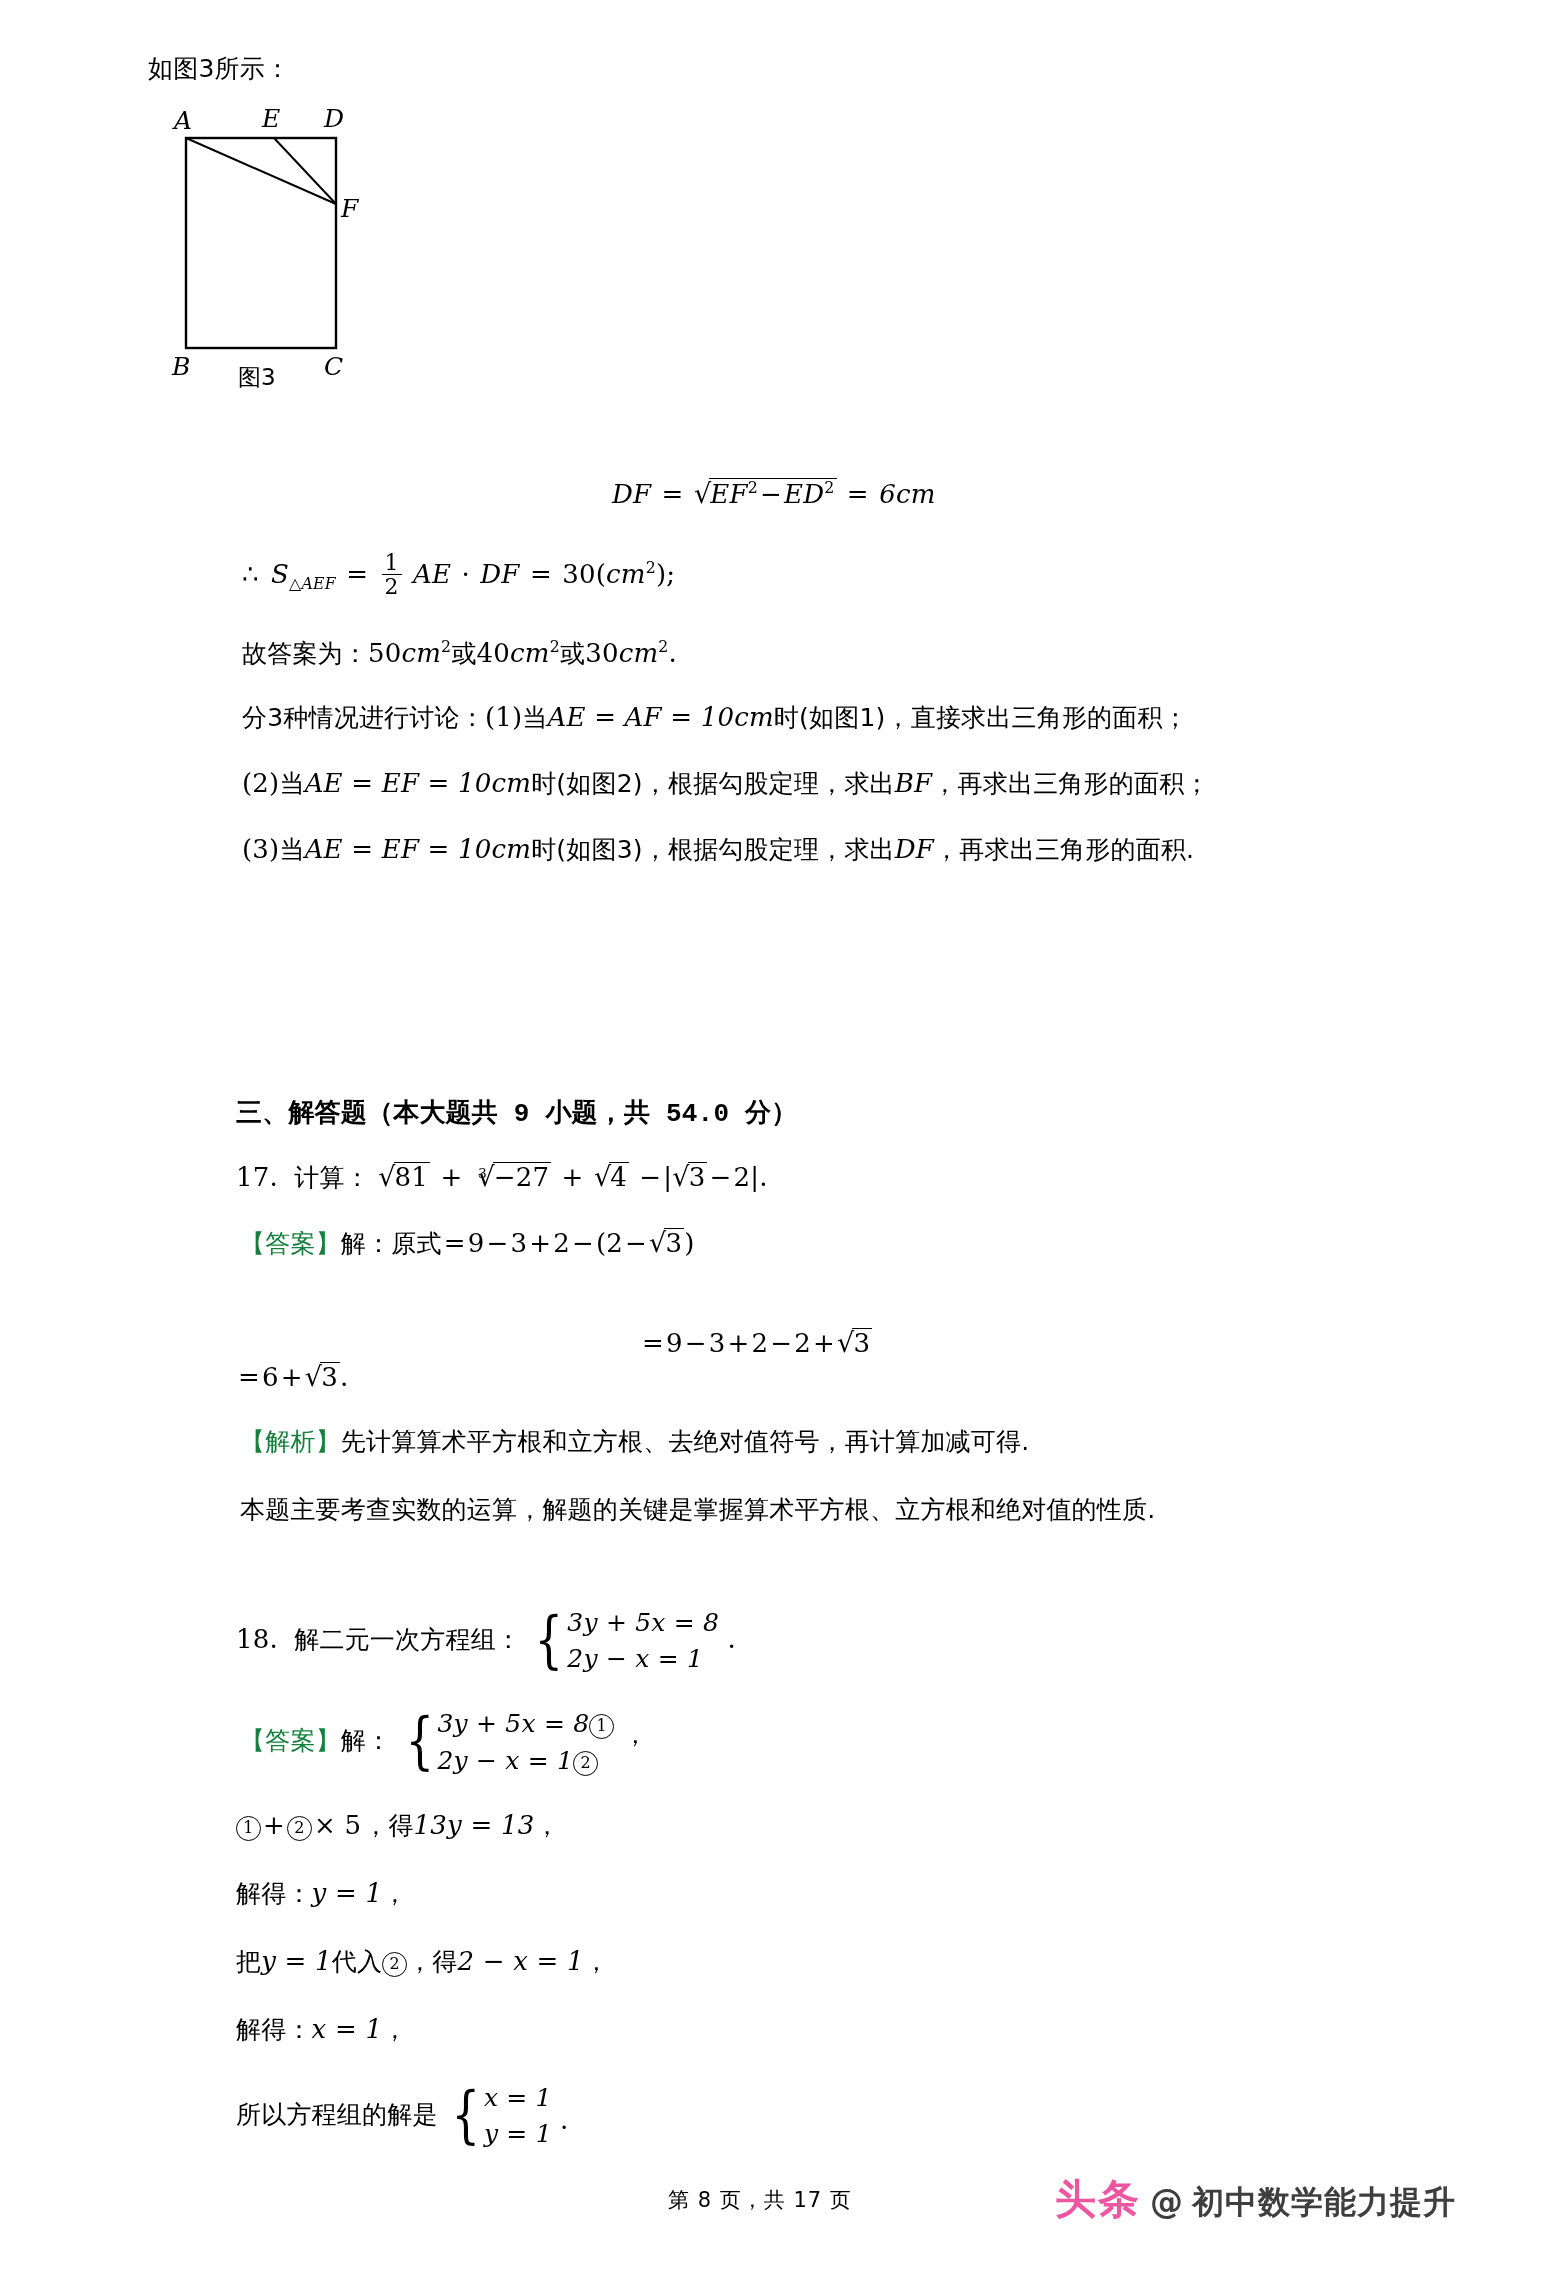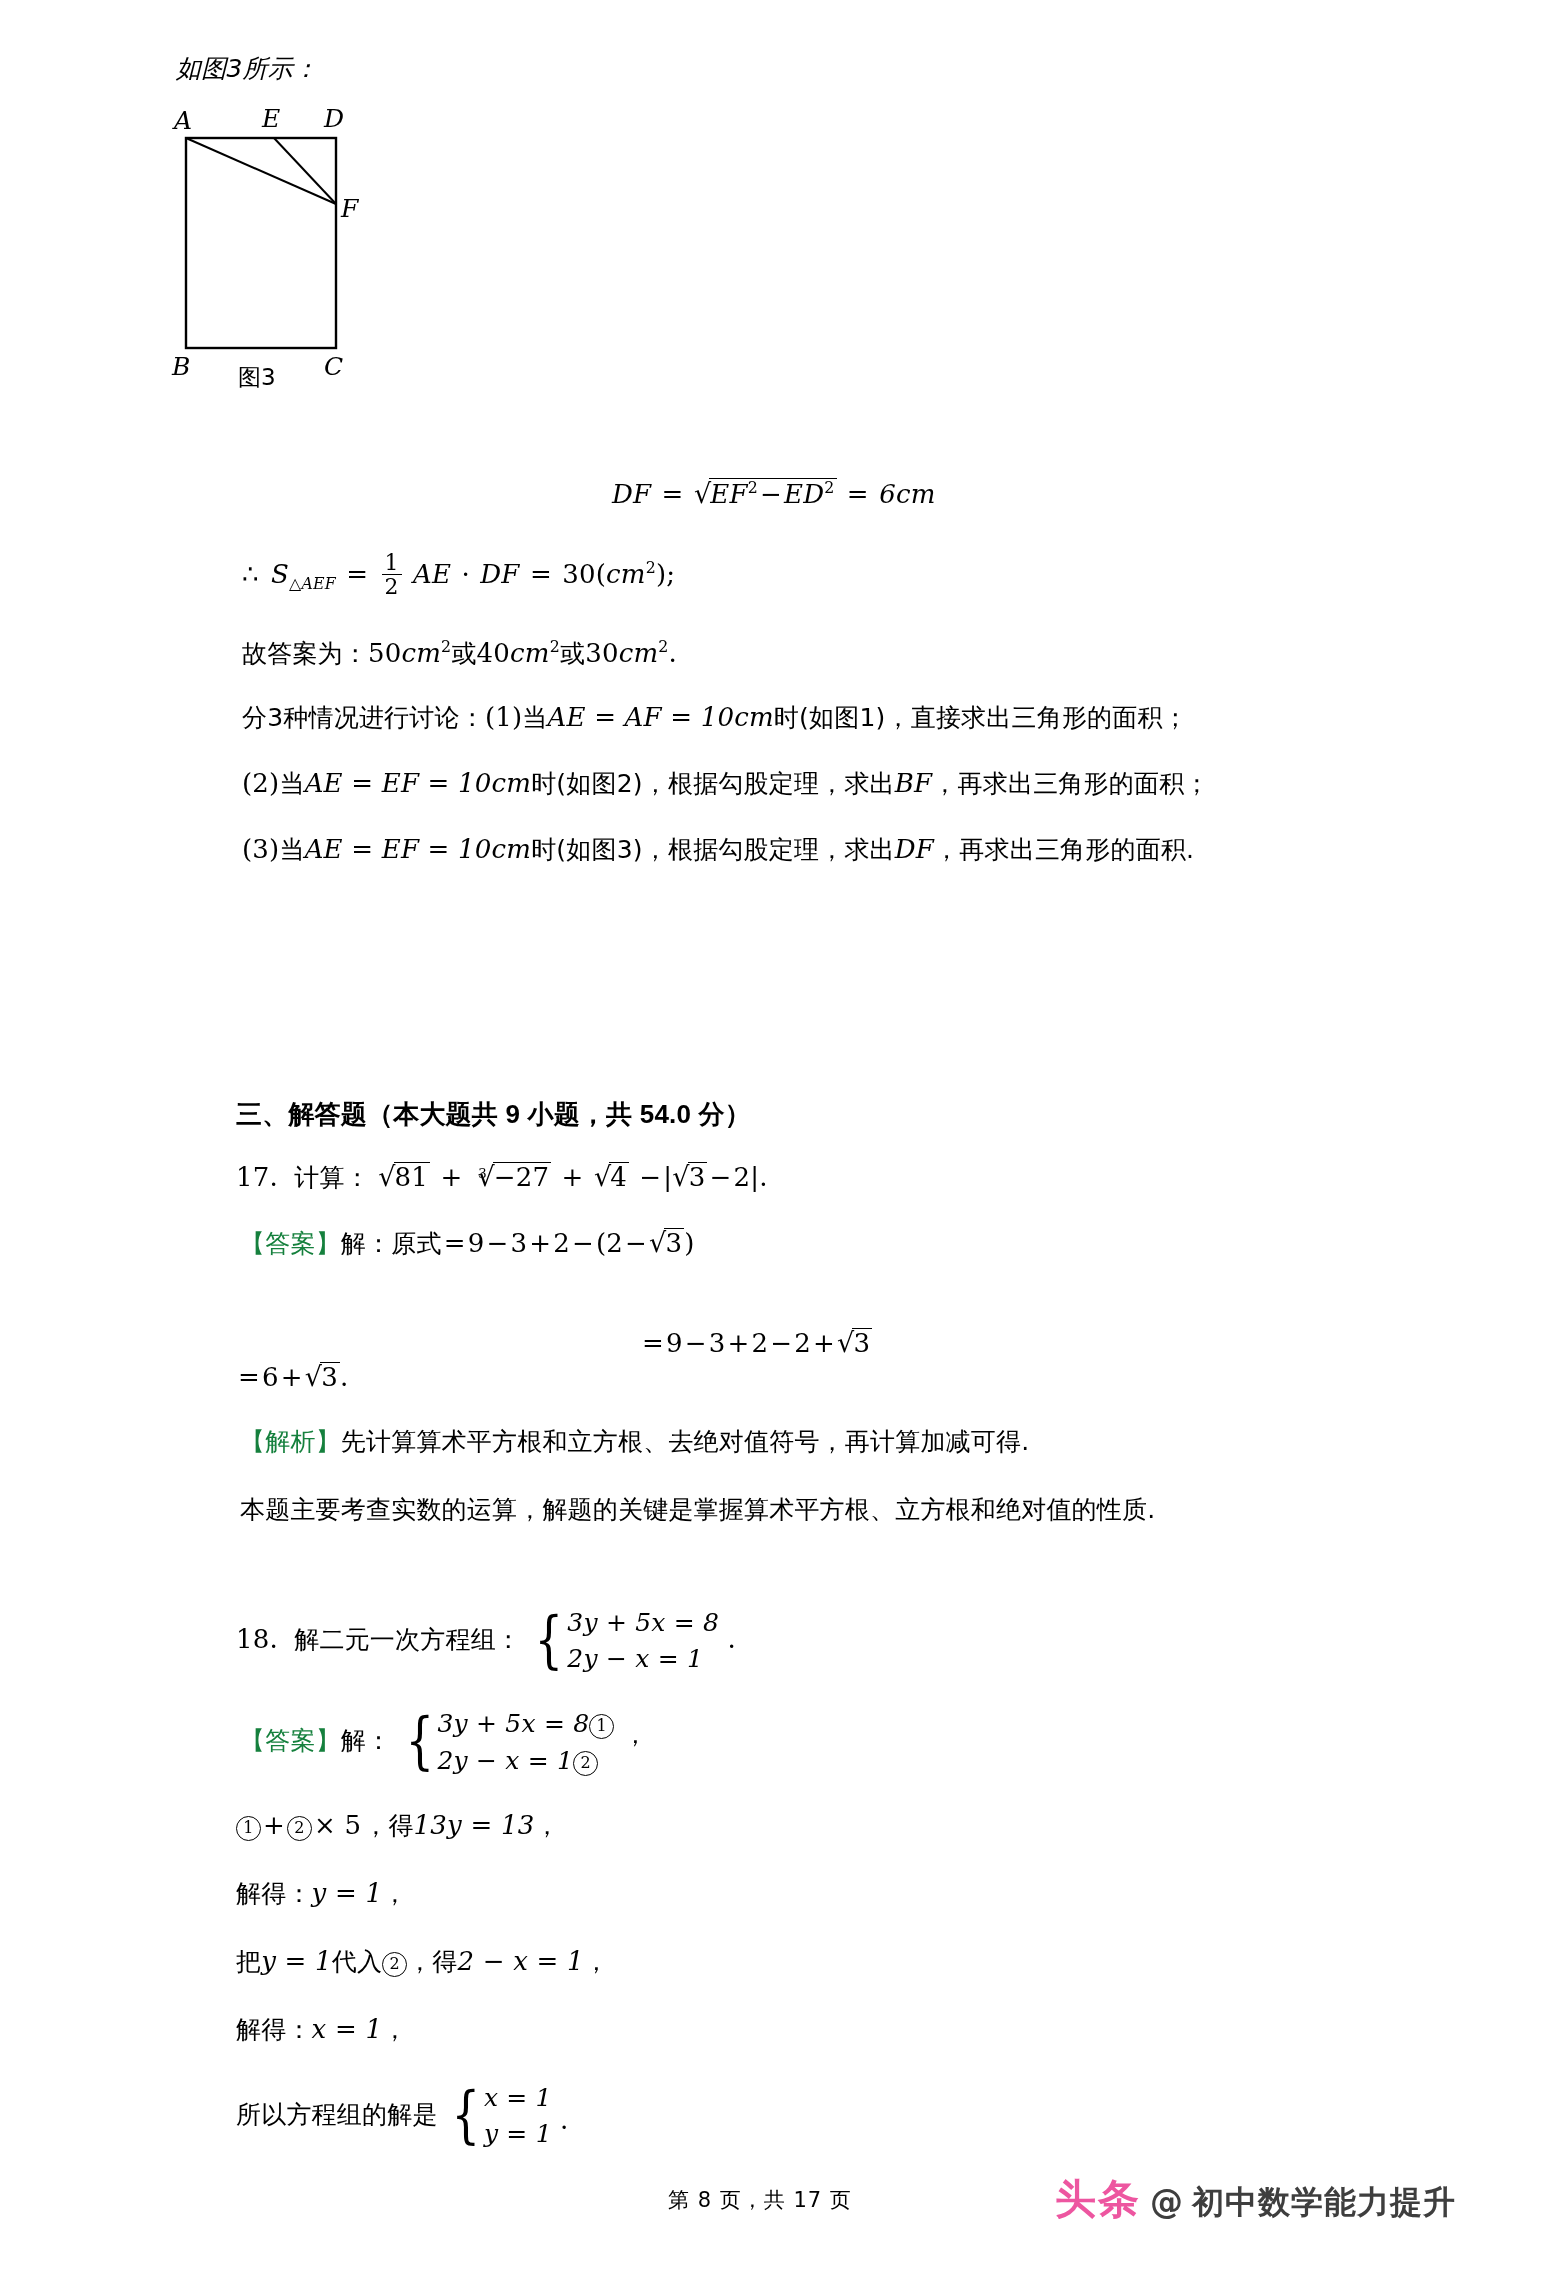--- a/index.html
+++ b/index.html
@@ -147,31 +147,31 @@
     color: #2e2e2e;
   }
   .wm-name {
     font-family: "DejaVu Sans", sans-serif;
     font-size: 32px;
     font-weight: 700;
     letter-spacing: 1px;
     color: #2e2e2e;
   }
   .sec-head {
-    font-family: Liberation Sans, sans-serif;
+    font-family: Liberation Mono, monospace;
     font-weight: 700;
     font-size: 26px;
   }
 </style>
 </head>
 <body>
 
 <div class="page">
 
-  <div class="tline cjk" style="left:176px; top:56px;font-style:italic;">如图3所示：</div>
+  <div class="tline cjk" style="left:148px; top:56px;">如图3所示：</div>
 
   <div id="figure">
     <svg width="340" height="300" viewBox="0 0 340 300">
 
       <rect x="10" y="18" width="150" height="210" fill="none" stroke="#000" stroke-width="2.4"></rect>
 
       <line x1="10" y1="18" x2="160" y2="84" stroke="#000" stroke-width="2"></line>
 
       <line x1="98" y1="18" x2="160" y2="84" stroke="#000" stroke-width="2"></line>
     </svg>

